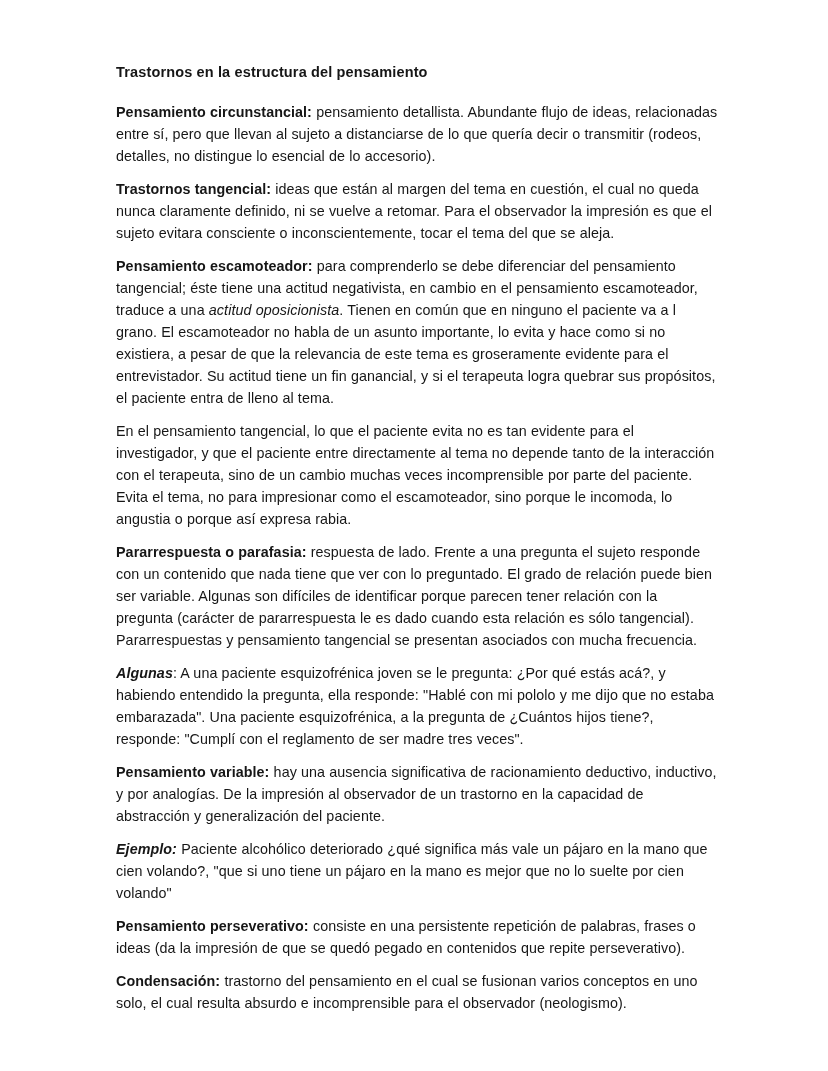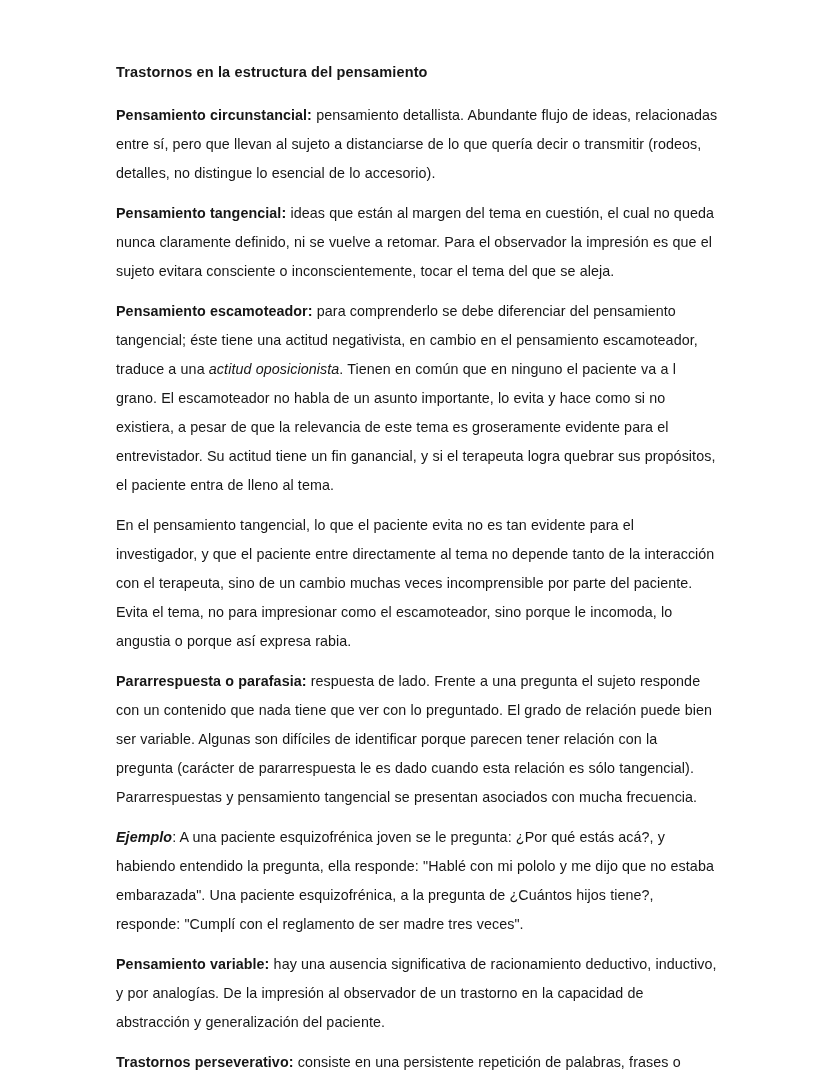--- a/index.html
+++ b/index.html
@@ -25,21 +25,21 @@
   }
   .doc-title {
     font-size: 14.5px;
     font-weight: bold;
     line-height: 22px;
     margin: 0 0 18px 0;
     letter-spacing: 0.01em;
   }
   .para {
     font-size: 14.3px;
-    line-height: 29px;
+    line-height: 22px;
     margin: 0 10px 11px 0;
     text-align: left;
     letter-spacing: 0.005em;
     word-spacing: 0.01em;
   }
   .para:last-child {
     margin-bottom: 0;
   }
   .lead {
     font-weight: bold;
@@ -60,46 +60,49 @@
 
 <div class="page">
 
   <h1 class="doc-title">Trastornos en la estructura del pensamiento</h1>
 
   <p class="para">
     <span class="lead">Pensamiento circunstancial:</span><span> pensamiento detallista. Abundante flujo de ideas, relacionadas entre sí, pero que llevan al sujeto a distanciarse de lo que quería decir o transmitir (rodeos, detalles, no distingue lo esencial de lo accesorio).</span>
   </p>
 
   <p class="para">
-    <span class="lead">Pensamiento tangencial:</span><span> ideas que están al margen del tema en cuestión, el cual no queda nunca claramente definido, ni se vuelve a retomar. Para el observador la impresión es que el sujeto evitara consciente o inconscientemente, tocar el tema del que se aleja.</span>
+    <span class="lead">Trastornos tangencial:</span><span> ideas que están al margen del tema en cuestión, el cual no queda nunca claramente definido, ni se vuelve a retomar. Para el observador la impresión es que el sujeto evitara consciente o inconscientemente, tocar el tema del que se aleja.</span>
   </p>
 
   <p class="para">
     <span class="lead">Pensamiento escamoteador:</span><span> para comprenderlo se debe diferenciar del pensamiento tangencial; éste tiene una actitud negativista, en cambio en el pensamiento escamoteador, traduce a una </span><span class="ital">actitud oposicionista</span><span>. Tienen en común que en ninguno el paciente va a l grano. El escamoteador no habla de un asunto importante, lo </span><span class="b">evita</span><span> y hace como si no existiera, a pesar de que la relevancia de este tema es groseramente evidente para el entrevistador. Su actitud tiene un fin ganancial, y si el terapeuta logra quebrar sus propósitos, el paciente entra de lleno al tema.</span>
   </p>
 
   <p class="para">
     <span>En el pensamiento tangencial, lo que el paciente evita no es tan evidente para el investigador, y que el paciente entre directamente al tema no depende tanto de la interacción con el terapeuta, sino de un cambio muchas veces incomprensible por parte del paciente. Evita el tema, no para impresionar como el escamoteador, sino porque le incomoda, lo angustia o porque así expresa rabia.</span>
   </p>
 
   <p class="para">
     <span class="lead">Pararrespuesta o parafasia:</span><span> respuesta de lado. Frente a una pregunta el sujeto responde con un contenido que nada tiene que ver con lo preguntado. El grado de relación puede bien ser variable. Algunas son difíciles de identificar porque parecen tener relación con la pregunta (carácter de pararrespuesta le es dado cuando esta relación es sólo tangencial). Pararrespuestas y pensamiento tangencial se presentan asociados con mucha frecuencia.</span>
   </p>
 
   <p class="para">
-    <span class="bi">Ejemplo</span><span>: A una paciente esquizofrénica joven se le pregunta: ¿Por qué estás acá?, y habiendo entendido la pregunta, ella responde: "Hablé con mi pololo y me dijo que no estaba embarazada". Una paciente esquizofrénica, a la pregunta de ¿Cuántos hijos tiene?, responde: "Cumplí con el reglamento de ser madre tres veces".</span>
+    <span class="bi">Algunas</span><span>: A una paciente esquizofrénica joven se le pregunta: ¿Por qué estás acá?, y habiendo entendido la pregunta, ella responde: "Hablé con mi pololo y me dijo que no estaba embarazada". Una paciente esquizofrénica, a la pregunta de ¿Cuántos hijos tiene?, responde: "Cumplí con el reglamento de ser madre tres veces".</span>
   </p>
 
   <p class="para">
     <span class="lead">Pensamiento variable:</span><span> hay una ausencia significativa de racionamiento deductivo, inductivo, y por analogías. De la impresión al observador de un trastorno en la capacidad de abstracción y generalización del paciente.</span>
   </p>
 
+  <p class="para">
+    <span class="bi">Ejemplo:</span><span> Paciente alcohólico deteriorado ¿qué significa más vale un pájaro en la mano que cien volando?, "que si uno tiene un pájaro en la mano es mejor que no lo suelte por cien volando"</span>
+  </p>
 
   <p class="para">
-    <span class="lead">Trastornos perseverativo:</span><span> consiste en una persistente repetición de palabras, frases o ideas (da la impresión de que se quedó pegado en contenidos que repite perseverativo).</span>
+    <span class="lead">Pensamiento perseverativo:</span><span> consiste en una persistente repetición de palabras, frases o ideas (da la impresión de que se quedó pegado en contenidos que repite perseverativo).</span>
   </p>
 
 
   <p class="para">
     <span class="lead">Condensación:</span><span> trastorno del pensamiento en el cual se fusionan varios conceptos en uno solo, el cual resulta absurdo e incomprensible para el observador (neologismo).</span>
   </p>
 
 </div>
 
 </body></html>

